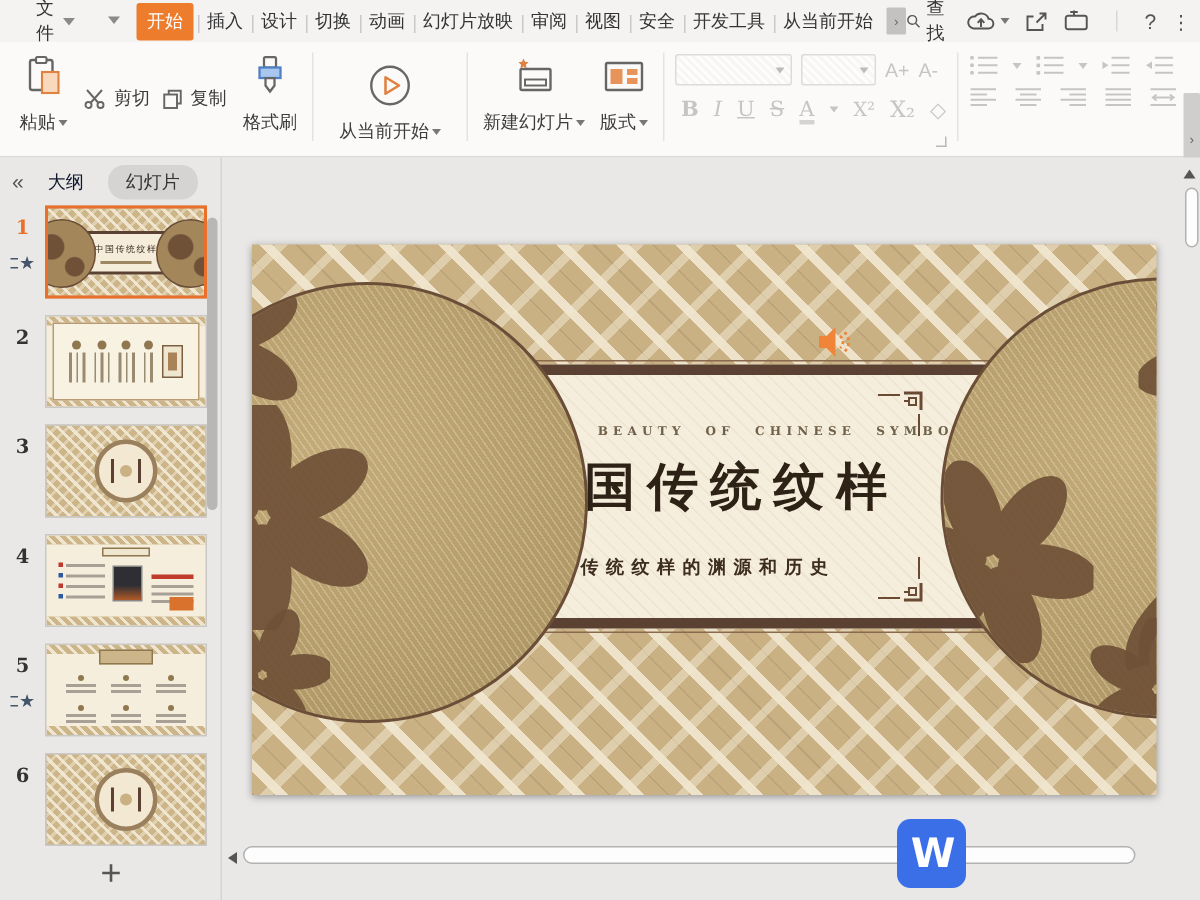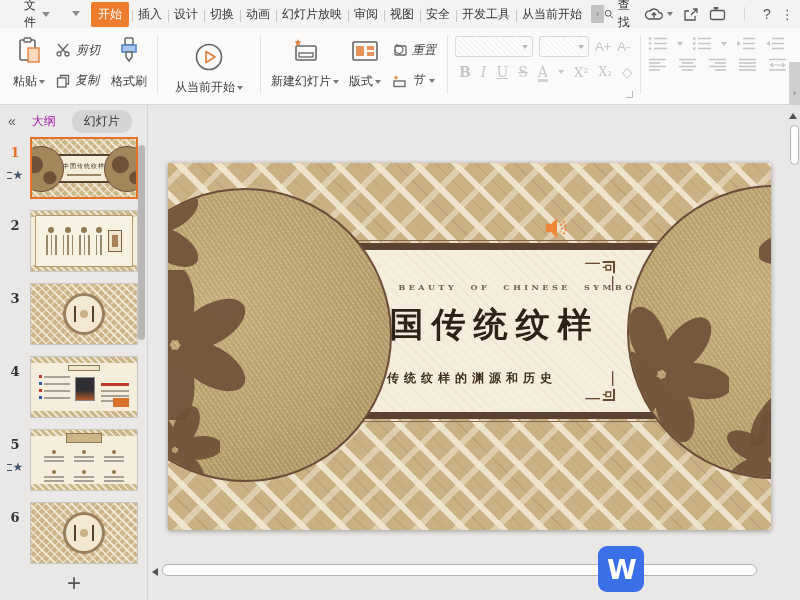--- a/index.html
+++ b/index.html
@@ -27,21 +27,21 @@
   .mb-dots { font-size:13px; color:#555; letter-spacing:0; }
   .mb-caret { font-size:11px; color:#555; }
 
   
   .ribbon { position:absolute; top:28px; left:0; width:800px; height:77px; background:#fbfaf9; border-bottom:1px solid #d9d8d7; display:flex; padding:5px 0 0 8px; }
   .rsep { width:1px; background:#e4e3e2; margin:2px 5px 10px 5px; }
   .bigbtn { display:flex; flex-direction:column; align-items:center; justify-content:flex-start; padding:2px 5px; }
   .bigbtn .ic { height:32px; display:flex; align-items:center; justify-content:center; }
   .bigbtn .lb { margin-top:6px; display:flex; align-items:center; gap:2px; white-space:nowrap; color:#3c3c3c; }
   .dd { width:0; height:0; border-left:3.5px solid transparent; border-right:3.5px solid transparent; border-top:4px solid #777; }
-  .smallcol { display:flex; flex-direction:column; justify-content:space-around; padding:2px 2px 8px 2px;font-style:italic; }
+  .smallcol { display:flex; justify-content:space-around; padding:2px 2px 8px 2px; }
   .smallbtn { display:flex; align-items:center; gap:5px; padding:2px 4px; color:#3c3c3c; white-space:nowrap; }
   .fontgrp, .paragrp { display:flex; flex-direction:column; gap:7px; padding:3px 2px; }
   .frow { display:flex; align-items:center; gap:6px; }
   .combo { height:21px; background:#fdfdfc; border:1px solid #dcdbda; border-radius:2px; display:flex; align-items:center; justify-content:flex-end; background-image:repeating-linear-gradient(45deg,#f7f6f5 0 2px,#fdfdfc 2px 4px); }
   .combo .dd { border-top-color:#bbb; margin-right:4px; }
   .combo.font-name { width:78px; }
   .combo.font-size { width:50px; }
   .ghost { color:#c6c5c4; font-family:"DejaVu Serif", serif; font-size:14px; }
   .ghost.sans { font-family:"Liberation Sans", sans-serif; }
   .af { color:#c6c5c4; font-size:13px; }
@@ -50,21 +50,21 @@
   .ribbon-more { position:absolute; right:0; top:34px; width:11px; height:62px; background:#cfcecd; color:#666; font-size:9px; display:flex; align-items:center; justify-content:center; border-radius:1px; }
   .launcher { position:absolute; right:2px; bottom:6px; width:7px; height:7px; border-right:1px solid #b9b8b7; border-bottom:1px solid #b9b8b7; }
 
   
   .workspace { position:absolute; top:105px; left:0; width:800px; height:495px; background:#e9e8e7; }
 
   
   .sidebar { position:absolute; left:0; top:0; width:148px; height:495px; border-right:1px solid #d4d3d2; }
   .sb-head { display:flex; align-items:center; height:32px; padding:0 10px 0 8px; gap:16px; }
   .sb-collapse { color:#555; font-size:14px; }
-  .sb-tab { color:#a21caf; }
+  .sb-tab { color:#0f172a; }
   .sb-tab.pill { background:#d5d4d3; color:#333; border-radius:11px; padding:3px 12px; }
   .thumb-row { display:flex; margin:0 0 11px 0; }
   .thumb-gutter { width:30px; display:flex; flex-direction:column; align-items:center; padding-top:8px; gap:8px; }
   .thumb-num { font-family:"DejaVu Serif", serif; font-weight:bold; font-size:13px; color:#333; }
   .thumb-num.sel { color:#e8702a; }
   .anim-star { display:flex; align-items:center; }
   .anim-star .lines { width:5px; height:7px; border-top:1.5px solid #44546a; border-bottom:1.5px solid #44546a; margin-right:1px; }
   .anim-star .glyph { color:#44546a; font-size:12px; }
   .thumb { width:108px; height:62px; background:#fff; border:1px solid #c9c8c7; position:relative; overflow:hidden; }
   .thumb.sel { border:2px solid #e8702a; }
@@ -302,58 +302,41 @@
           <rect x="5" y="8" width="8" height="10" fill="#e8935a"></rect>
           <rect x="16" y="8" width="7" height="4" fill="#e8935a"></rect>
           <rect x="16" y="14" width="7" height="4" fill="#e8935a"></rect>
         </svg>
     </span>
     <span class="lb">
         <span>版式</span>
         <span class="dd"></span>
       </span>
   </div>
-  <div class="smallcol">
-    <span class="smallbtn">
-      <svg class="icon" width="15" height="14" viewBox="0 0 15 14">
-          <rect x="3" y="3" width="11" height="9" rx="1" fill="none" stroke="#666" stroke-width="1.3"></rect>
-          <path d="M3,7 a4,4 0 1 0 2,-4 M4.6,0.8 L5,3 L2.8,3.4" fill="none" stroke="#666" stroke-width="1.2"></path>
-        </svg>
-      <span>重置</span>
-    </span>
-    <span class="smallbtn">
-      <svg class="icon" width="15" height="14" viewBox="0 0 15 14">
-          <path d="M4,1.2 l.7,1.5 l1.6,.2 l-1.2,1.1 l.3,1.6 l-1.4,-.8 l-1.4,.8 l.3,-1.6 l-1.2,-1.1 l1.6,-.2 z" fill="#e0813f"></path>
-          <rect x="2" y="7" width="11" height="5.5" fill="none" stroke="#666" stroke-width="1.3"></rect>
-        </svg>
-      <span>节</span>
-        <span class="dd"></span>
-    </span>
-  </div>
   <div class="rsep"></div>
   <div class="fontgrp" style="position:relative;">
     <div class="frow">
       <span class="combo font-name">
           <span class="dd"></span>
         </span>
       <span class="combo font-size">
           <span class="dd"></span>
         </span>
       <span class="af">A+</span>
       <span class="af">A-</span>
     </div>
     <div class="frow" style="gap:10px; padding-left:4px;">
       <span class="ghost" style="font-weight:bold">B</span>
       <span class="ghost i">I</span>
       <span class="ghost u">U</span>
       <span class="ghost s">S</span>
       <span class="ghost fc">A</span>
       <span class="dd" style="border-top-color:#c6c5c4"></span>
       <span class="ghost" style="font-size:13px">X²</span>
-      <span class="ghost" style="font-size:12px">X₂</span>
+      <span class="ghost" style="font-size:15px">X₂</span>
       <span class="ghost sans">◇</span>
     </div>
     <span class="launcher"></span>
   </div>
   <div class="rsep"></div>
   <div class="paragrp">
     <div class="frow" style="gap:9px;">
       <span>
           <svg class="icon" width="20" height="15" viewBox="0 0 20 15">
             <circle cx="2" cy="2.5" r="1.3" fill="#c6c5c4"></circle>

